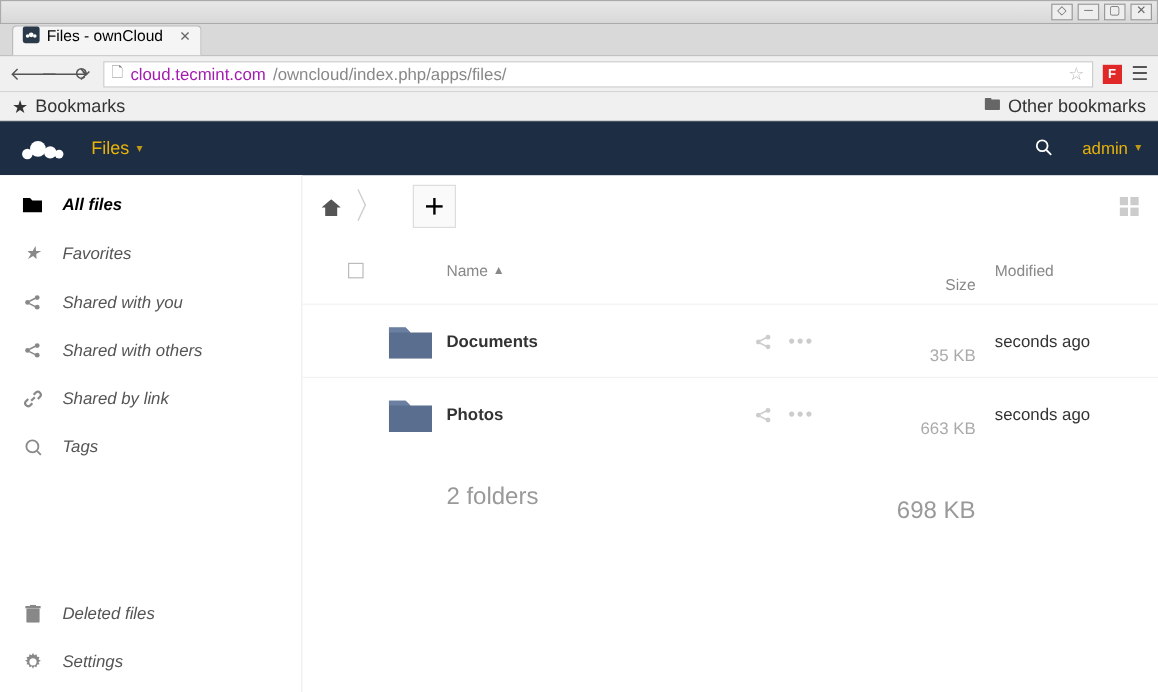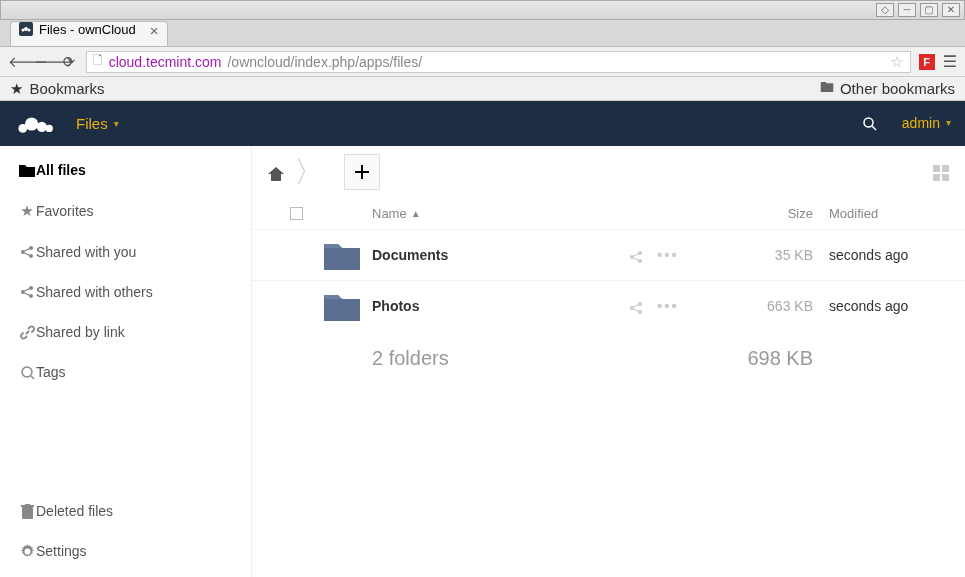--- a/index.html
+++ b/index.html
@@ -41,42 +41,42 @@
 .oc-appmenu .caret { font-size: 10px; opacity: .8; }
 .oc-right { display: flex; align-items: flex-start; gap: 24px; }
 .oc-search { cursor: pointer; }
 .oc-user { display: flex; align-items: center; gap: 6px; cursor: pointer; font-size: 14px; }
 .oc-user .caret { font-size: 10px; opacity: .8; }
 
 
 .oc-body { display: flex; height: calc(100% - 20px - 27px - 30px - 24px - 45px); }
 .sidebar { width: 252px; border-right: 1px solid #eee; display: flex; flex-direction: column; background: #fff; }
 .side-list { list-style: none; padding-top: 4px; flex: 1; }
-.side-item { display: flex; align-items: center; padding: 12px 18px; font-size: 14px; color: #555; cursor: pointer; }
+.side-item { display: flex; align-items: center; gap: 16px; padding: 12px 18px; font-size: 14px; color: #555; cursor: pointer; font-style: italic; }
 .side-item.active { font-weight: 600; color: #000; }
 .side-ico { width: 18px; color: #888; display: inline-flex; justify-content: center; font-size: 15px; }
 .side-item.active .side-ico { color: #000; }
 .side-bottom { list-style: none; border-top: 0; padding-bottom: 6px; }
 
 
 .content { flex: 1; display: flex; flex-direction: column; }
 .crumbs { height: 52px; display: flex; align-items: center; padding: 0 16px; gap: 10px; }
 .crumb-home { color: #555; font-size: 15px; }
 .crumb-sep { color: #ccc; font-size: 30px; font-weight: 100; }
 .new-btn { width: 36px; height: 36px; border: 1px solid #ddd; background: #fafafa; display: inline-flex; align-items: center; justify-content: center; font-size: 20px; cursor: pointer; margin-left: 10px; }
 .crumbs .spacer { flex: 1; }
 .view-toggle { color: #ccc; font-size: 16px; cursor: pointer; }
 
 .table { width: 100%; }
 .thead { display: flex; align-items: center; padding: 8px 16px 8px 16px; color: #888; font-size: 13px; }
 .col-cb { width: 56px; display: flex; justify-content: center; }
 .col-icon { width: 48px; }
 .col-name { flex: 1; display: flex; align-items: center; gap: 4px; }
 .col-actions { width: 110px; }
-.col-size { width: 90px; text-align: right; padding-right: 16px; }
+.col-size { width: 90px; text-align: right; padding-right: 16px; margin-top: 24px; }
 .col-mod { width: 120px; }
 .sort-arrow { font-size: 10px; color: #888; }
 .chk { width: 13px; height: 13px; border: 1px solid #bbb; display: inline-block; }
 
 .row { display: flex; align-items: center; padding: 10px 16px; border-top: 1px solid #f2f2f2; font-size: 14px; color: #333; }
 .row .folder-svg { width: 36px; height: 30px; }
 .row .col-name { font-weight: 700; }
 .row .col-actions { display: flex; gap: 14px; color: #ccc; font-size: 15px; justify-content: flex-start; }
 .row .col-size { color: #aaa; }
 .row .col-mod { color: #333; }

